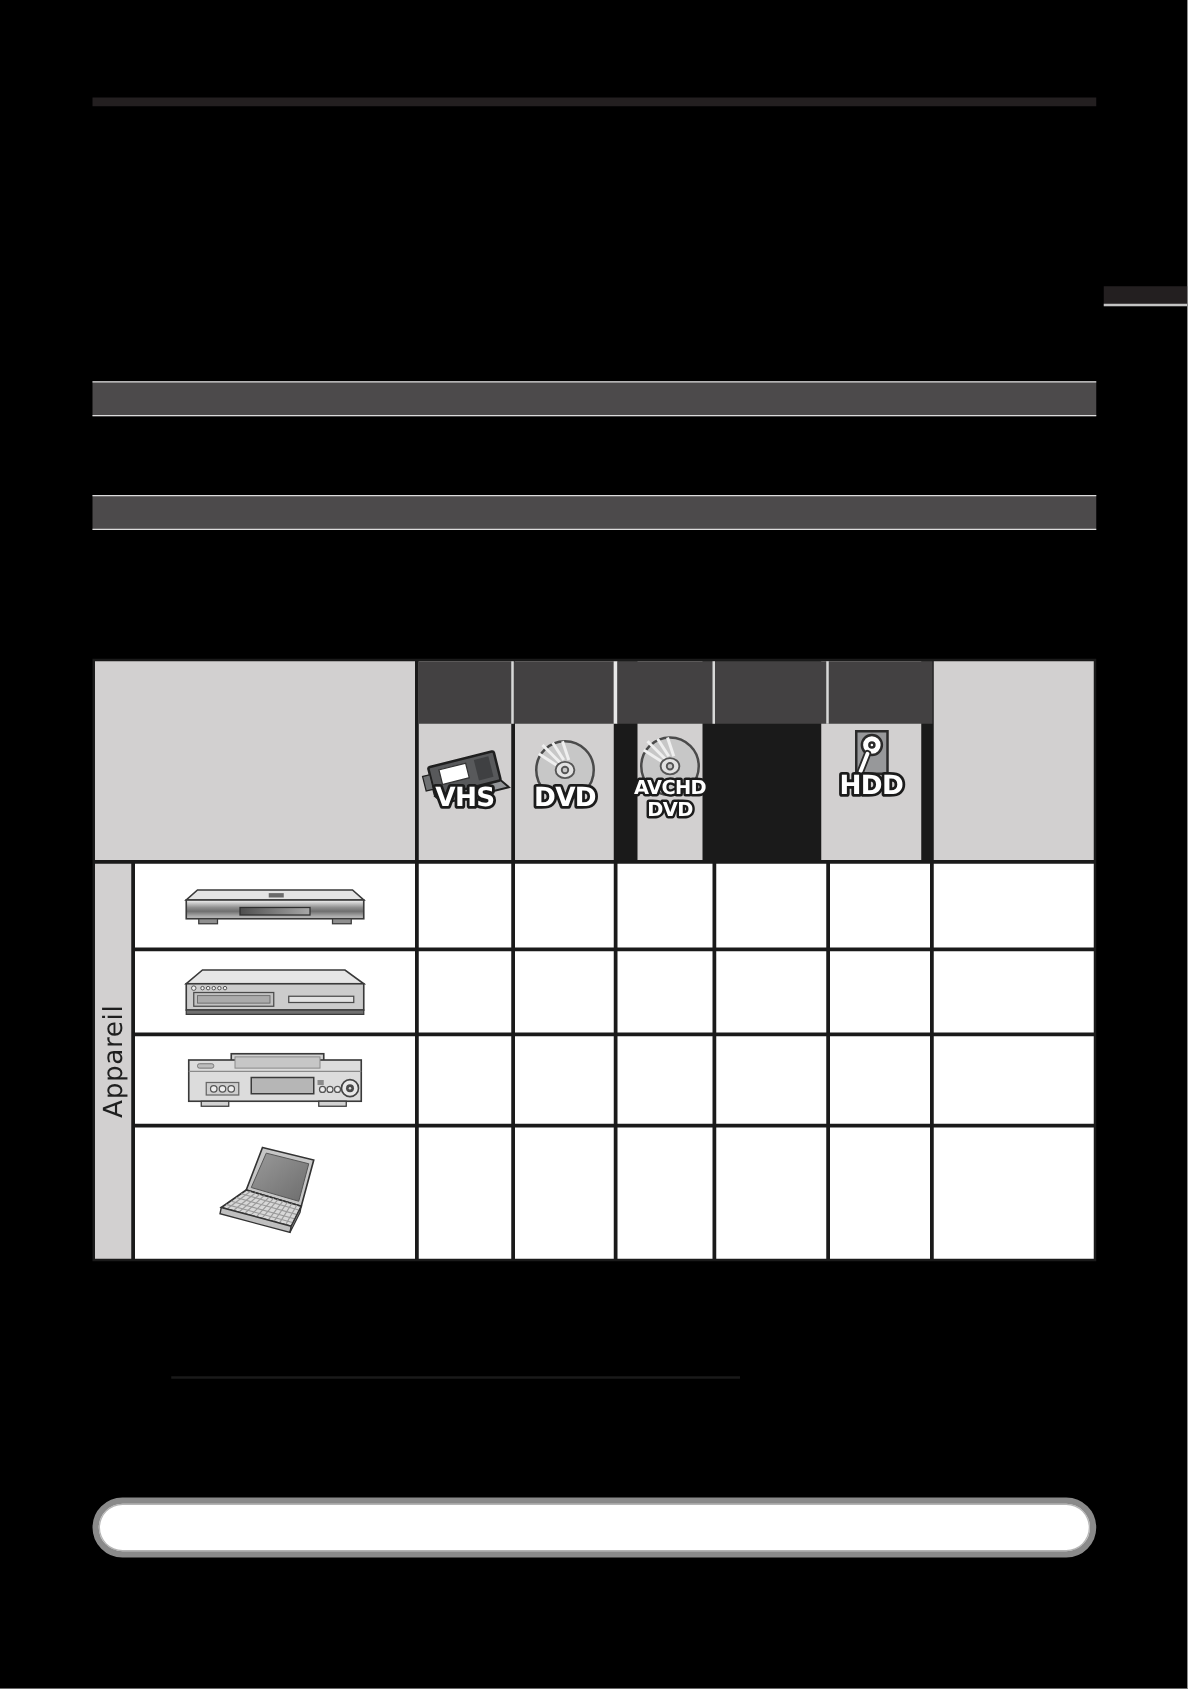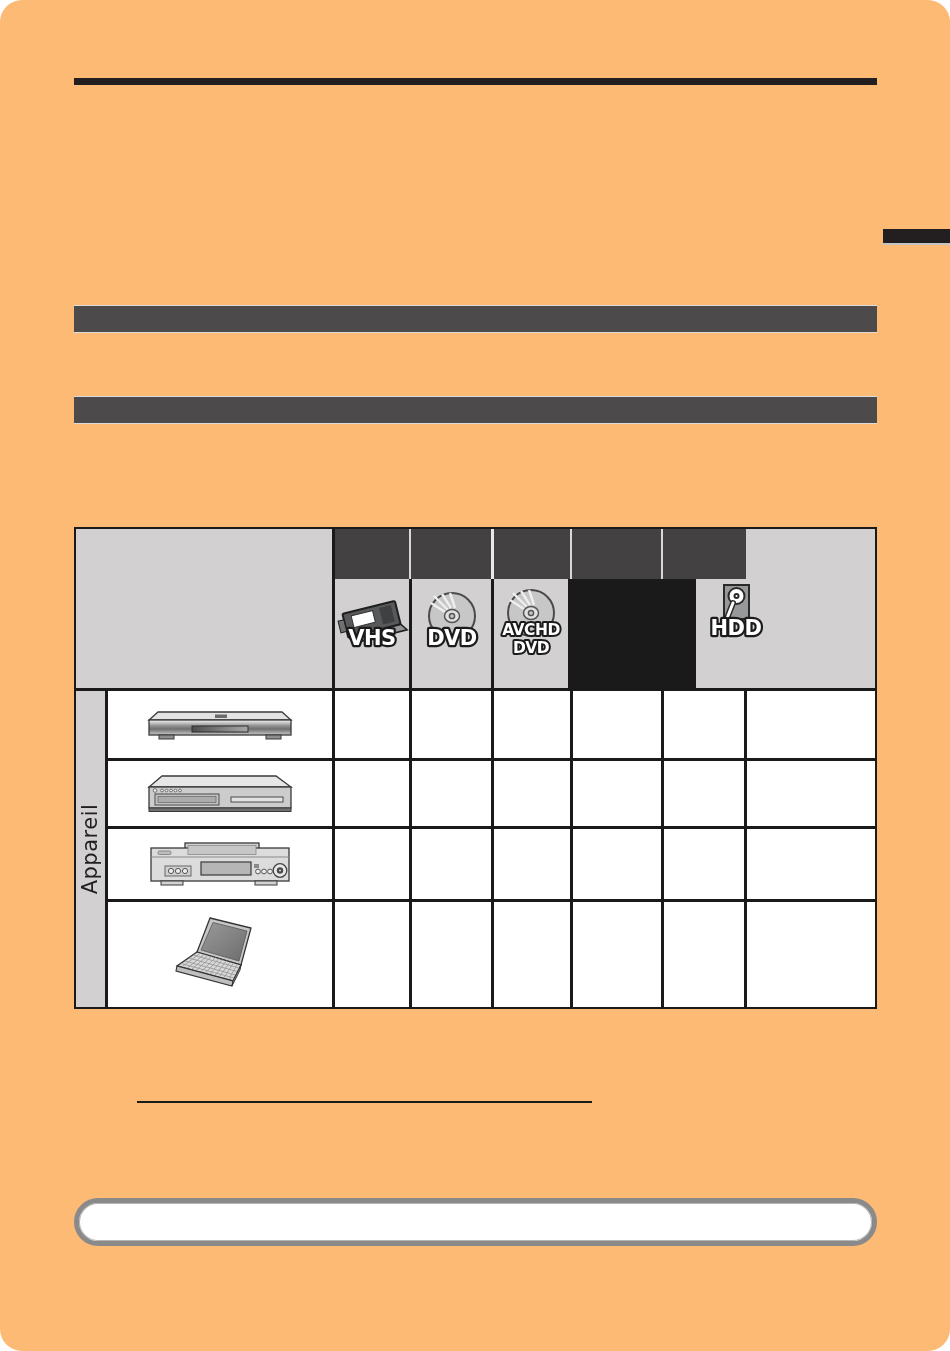--- a/index.html
+++ b/index.html
@@ -1,17 +1,17 @@
 <!DOCTYPE html>
 <html><head>
 <meta charset="utf-8">
 <style>
   html,body{margin:0;padding:0;background:#ffffff;}
-  .page{position:relative;width:950px;height:1351px;background:#fdba74;overflow:hidden;
-        font-family:"DejaVu Sans", sans-serif;border-radius:22px;}
+  .page{position:relative;width:950px;height:1351px;background:#000000;overflow:hidden;
+        font-family:"DejaVu Sans", sans-serif;}
 
   
   .top-rule{position:absolute;left:74px;top:78px;width:803px;height:7px;background:#231f20;}
   .side-tab{position:absolute;left:883px;top:229px;width:67px;height:14px;background:#231f20;
             border-bottom:2px solid #c4c4c4;}
 
   
   .section-bar{position:absolute;left:74px;width:803px;height:28px;background:#4c4a4b;
                border-top:1px solid #dcdcdc;border-bottom:1px solid #dcdcdc;box-sizing:border-box;}
   .bar1{top:305px;} .bar2{top:396px;}
@@ -22,23 +22,23 @@
   .hdr-bg{background:#d2d0d0;}
   .body-bg{background:#ffffff;display:flex;align-items:center;justify-content:center;}
 
   
   .hdr-corner{left:2px;top:2px;width:256px;height:159px;}
   .hdr-last{left:673px;top:2px;width:128px;height:159px;}
   
   .mh{top:2px;height:159px;}
   .mh-vhs{left:261px;width:74px;}
   .mh-dvd{left:338px;width:79px;}
-  .mh-avchd{left:420px;width:74px;padding-left:14px;}
+  .mh-avchd{left:436px;width:52px;padding-left:14px;}
   .mh-bluray{left:499px;width:88px;}
-  .mh-hdd{left:622px;width:80px;}
+  .mh-hdd{left:583px;width:80px;}
   .mh svg{position:absolute;left:50%;top:50px;transform:translateX(-50%);}
 
   
   .grp-bar{position:absolute;top:2px;height:50px;background:#434142;z-index:3;}
   .grp-a{left:261px;width:156px;}
   .grp-b{left:420px;width:252px;}
   .grp-gap{position:absolute;top:2px;left:417px;width:3px;height:50px;background:#e8e8e8;z-index:3;}
   .grp-div{position:absolute;top:0;width:2px;height:50px;background:#d8d8d8;}
 
   

